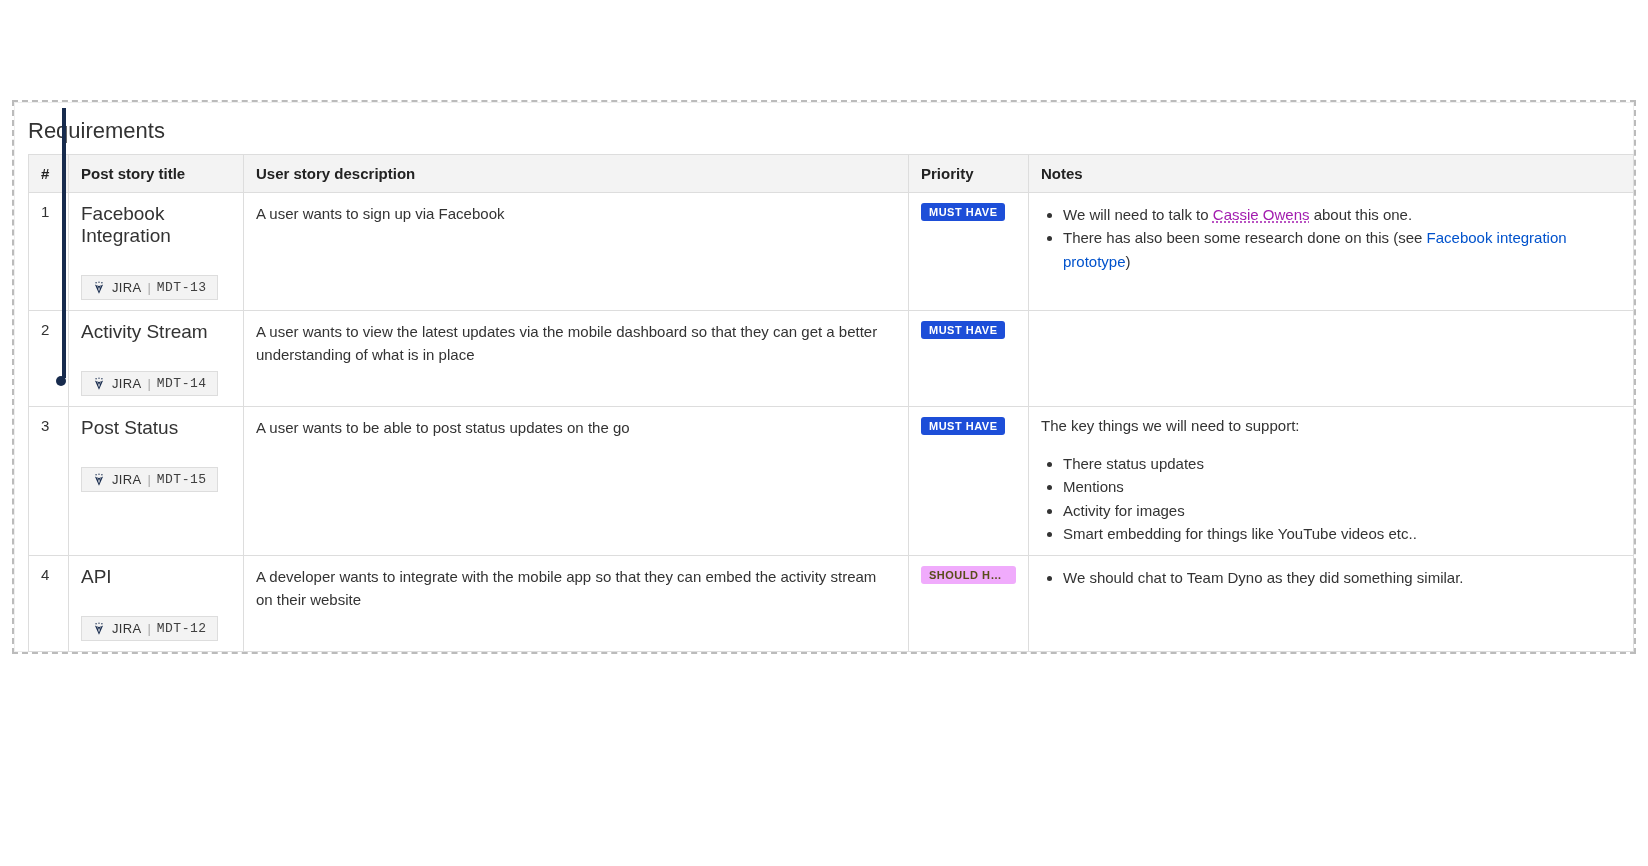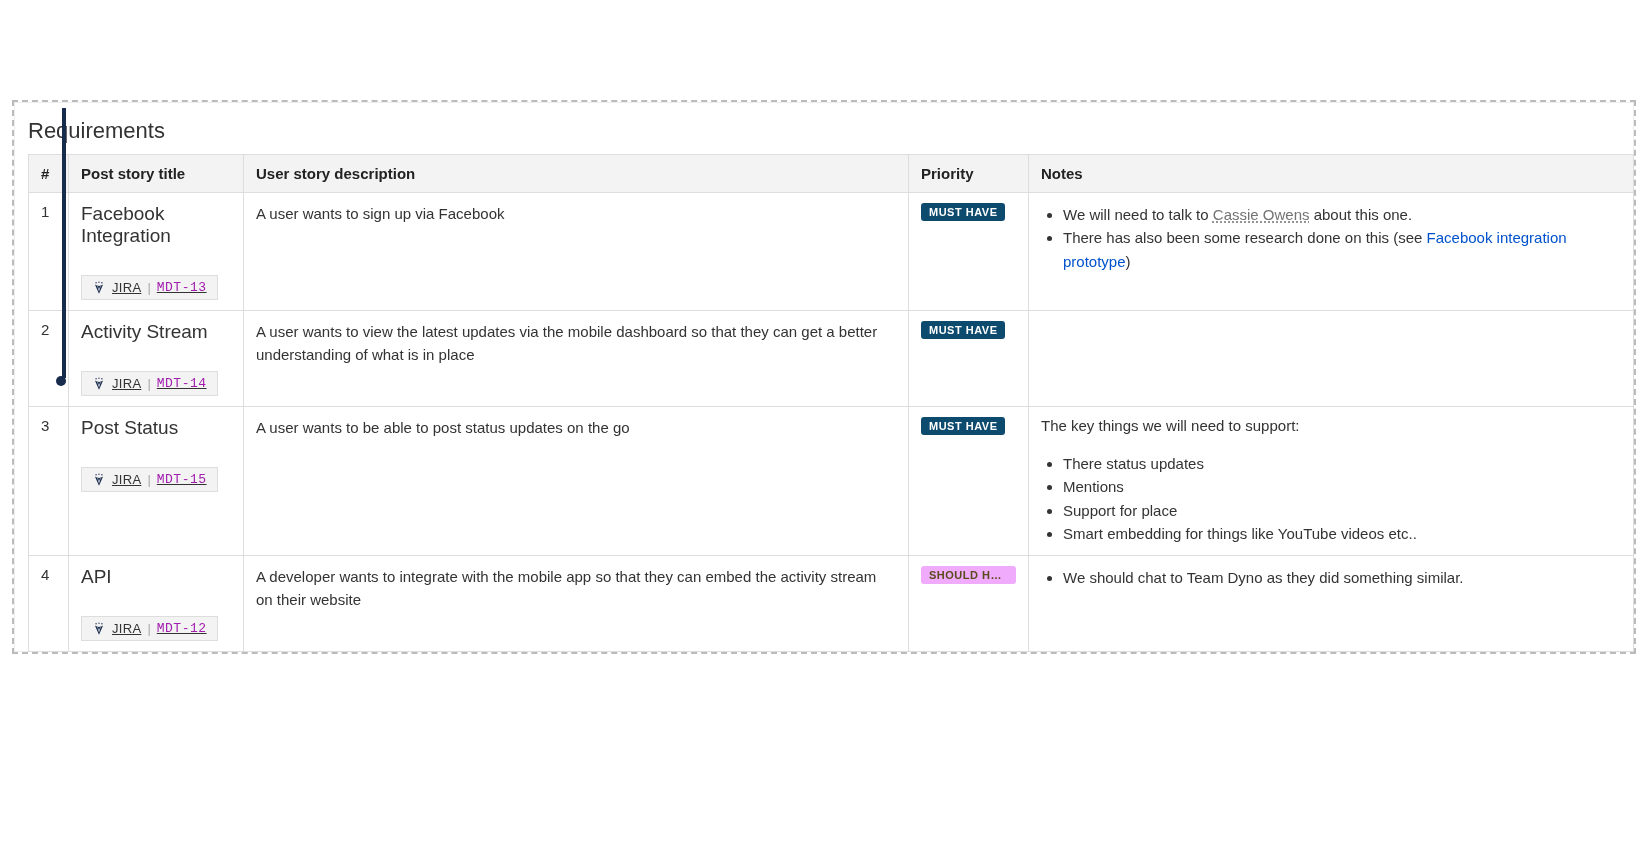--- a/index.html
+++ b/index.html
@@ -116,54 +116,53 @@
     display: inline-flex;
     align-items: center;
     gap: 6px;
     background: #f3f3f3;
     border: 1px solid #ddd;
     padding: 4px 10px;
     margin-top: 28px;
     font-size: 13px;
     color: #333;
     font-family: Arial, sans-serif;
-    text-decoration: underline;
   }
   .jira-chip .jlabel { color: #333; letter-spacing: 0.3px;}
   .jira-chip .sep { color: #aaa; }
-  .jira-chip .jkey { color: #a21caf; font-family: "Courier New", monospace; letter-spacing: 0.5px;}
+  .jira-chip .jkey { color: #404040; font-family: "Courier New", monospace; letter-spacing: 0.5px;}
   .jira-chip svg { width: 14px; height: 14px; }
 
   .status-badge {
     display: inline-block;
     font-size: 11px;
     font-weight: 700;
     letter-spacing: 0.5px;
     padding: 3px 8px;
     border-radius: 3px;
     color: #fff;
     text-transform: uppercase;
     white-space: nowrap;
     max-width: 100%;
     overflow: hidden;
     text-overflow: ellipsis;
   }
-  .badge-red { background: #0c4a6e; }
+  .badge-red { background: #1d4ed8; }
   .badge-yellow { background: #f0abfc; color: #594c1a;}
   td.desc { color: #444; line-height: 1.5;}
   td.num { text-align: center; color: #444;}
   ul.note-list {
     margin: 0 0 0 0;
     padding-left: 22px;
     color: #333;
     line-height: 1.55;
   }
   .note-intro { margin-bottom: 18px; color:#333;}
   a.link { color: #0052CC; text-decoration: none; }
-  .mention { color: #737373; text-decoration: underline; text-decoration-style: dotted; text-underline-offset: 2px;}
+  .mention { color: #a21caf; text-decoration: underline; text-decoration-style: dotted; text-underline-offset: 2px;}
   .row-title { font-size:19px; color:#333;}
 </style>
 </head>
 <body>
 
 <div class="page-wrapper">
 
   <div class="callout-line-top"></div>
   <div class="callout-dot-top"></div>
   <div class="callout-top">You can convert your user stories to JIRA issues in Confluence.</div>
@@ -250,21 +249,21 @@
                 <span class="sep">|</span>
                 <span class="jkey">MDT-15</span>
               </span></td>
             <td class="desc">A user wants to be able to post status updates on the go</td>
             <td><span class="status-badge badge-red">MUST HAVE</span></td>
             <td>
               <div class="note-intro">The key things we will need to support:</div>
               <ul class="note-list">
                 <li>There status updates</li>
                 <li>Mentions</li>
-                <li>Support for place</li>
+                <li>Activity for images</li>
                 <li>Smart embedding for things like YouTube videos etc..</li>
               </ul>
             </td>
           </tr>
           <tr>
             <td class="num">4</td>
             <td><div class="row-title">API</div><span class="jira-chip">
                 <svg viewBox="0 0 24 24">
                   <g fill="#172B4D">
                     <circle cx="7" cy="3" r="1.2"></circle>

